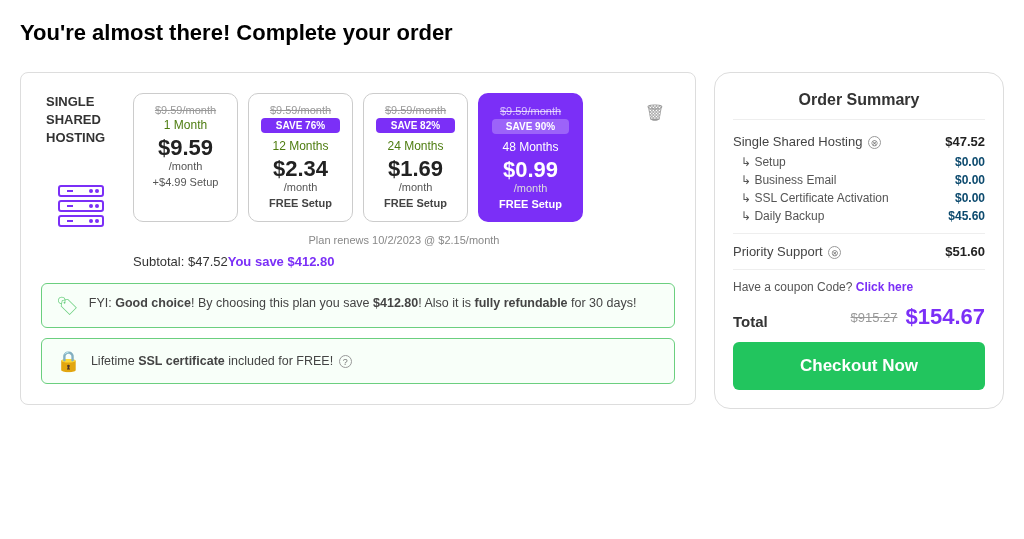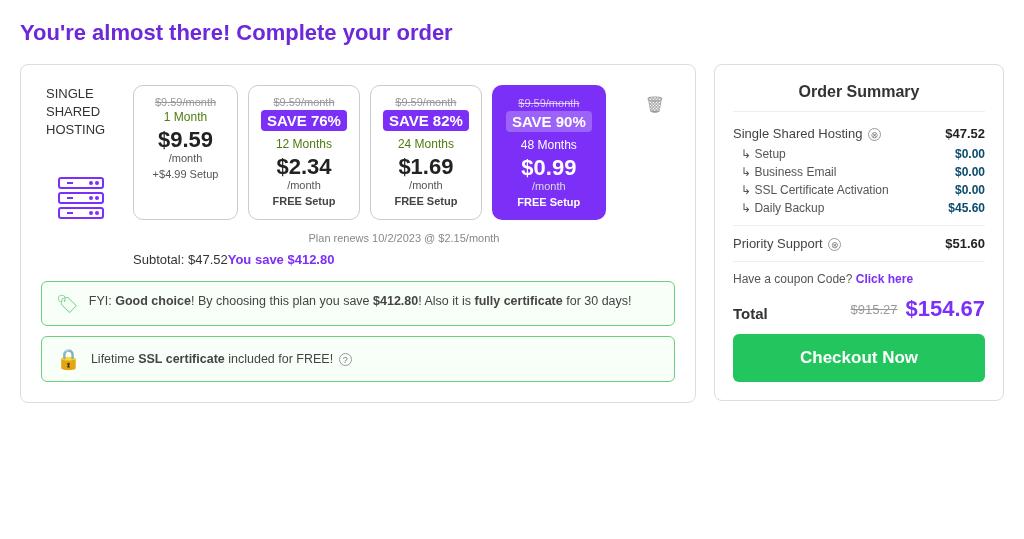--- a/index.html
+++ b/index.html
@@ -6,50 +6,50 @@
     body {
       font-family: Arial, Helvetica, sans-serif;
       background: #fff;
       padding: 20px;
       font-size: 14px;
       color: #333;
     }
     .page-title {
       font-size: 22px;
       font-weight: bold;
-      margin-bottom: 18px;
-      color: #6d28d9;
+      margin-bottom: 26px;
+      color: #000000;
     }
     .main-layout {
       display: flex;
       gap: 18px;
       align-items: flex-start;
     }
     .left-panel {
       flex: 1;
       border: 1px solid #ddd;
       border-radius: 8px;
       padding: 20px;
       background: #fff;
     }
     .right-panel {
       width: 290px;
       border: 1px solid #ddd;
-      border-radius: 8px;
+      border-radius: 16px;
       padding: 18px;
       background: #fff;
     }
     
     .plan-section {
       display: flex;
       align-items: flex-start;
       gap: 12px;
     }
     .plan-label {
-      font-weight: normal;
+      font-weight: bold;
       font-size: 13px;
       line-height: 1.4;
       min-width: 70px;
     }
     .plan-options {
       display: flex;
       gap: 10px;
       flex: 1;
     }
     .plan-card {
@@ -64,21 +64,21 @@
     }
     .plan-card.selected {
       border: 2px solid #7b2ff7;
       background: #7b2ff7;
       color: #fff;
     }
     .plan-card .save-badge {
       display: block;
       background: #7b2ff7;
       color: #fff;
-      font-size: 15px;
+      font-size: 10px;
       font-weight: bold;
       border-radius: 4px;
       padding: 2px 6px;
       margin-bottom: 6px;
     }
     .plan-card.selected .save-badge {
       background: rgba(255,255,255,0.25);
     }
     .plan-card .original-price {
       text-decoration: line-through;
@@ -379,21 +379,21 @@
             <span>$47.52</span>
           </span>
           <span class="savings">You save $412.80</span>
         </div>
       </div>
     </div>
 
     <div class="fyi-box">
       <span class="tag-icon">🏷</span>
       <span class="fyi-text">
-        FYI: <strong>Good choice</strong>! By choosing this plan you save <strong>$412.80</strong>! Also it is <strong>fully certificate</strong> for 30 days!
+        FYI: <strong>Good choice</strong>! By choosing this plan you save <strong>$412.80</strong>! Also it is <strong>fully refundable</strong> for 30 days!
       </span>
     </div>
 
     <div class="ssl-box">
       <span class="shield-icon">🔒</span>
       <span class="ssl-text">
         Lifetime <strong>SSL certificate</strong> included for FREE! <span class="info-circle">?</span>
       </span>
     </div>
   </div>

